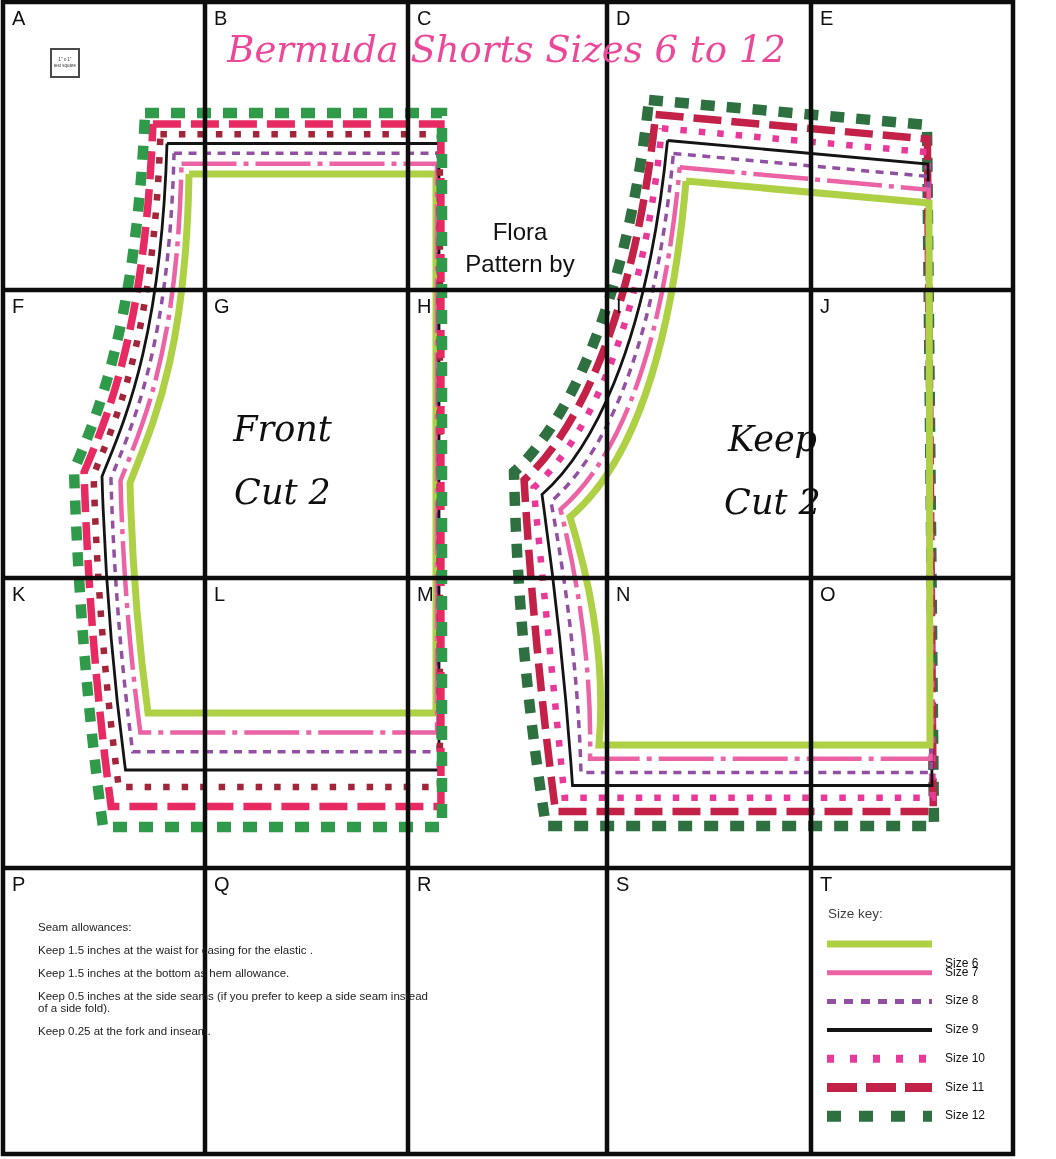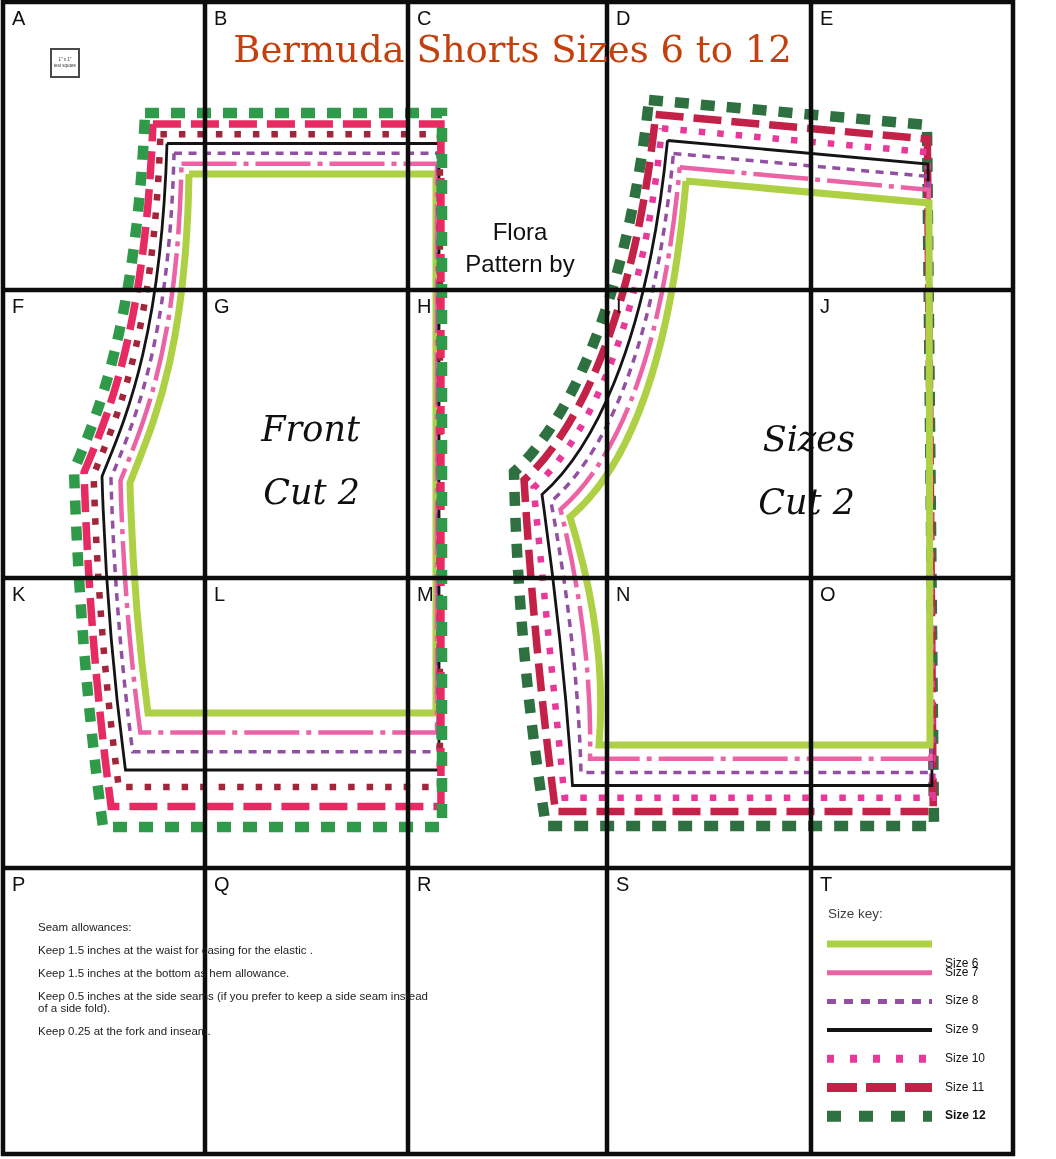--- a/index.html
+++ b/index.html
@@ -1,24 +1,24 @@
 <!DOCTYPE html>
 <html><head>
 <meta charset="utf-8">
 <style>
   html,body{margin:0;padding:0;background:#ffffff;}
   .page{position:relative;width:1056px;height:1159px;background:#ffffff;overflow:hidden;
         font-family:"Liberation Sans",sans-serif;color:#1a1a1a;}
   #main-svg{position:absolute;left:0;top:0;}
   .abs{position:absolute;}
   .title{left:0;top:28px;width:1013px;text-align:center;
-         font-family:"DejaVu Serif",serif;font-size:37px;color:#c2410c;margin-left:6px;}
+         font-family:"DejaVu Serif",serif;font-style:italic;font-size:37px;color:#ec4899;}
   .byline{left:430px;top:216px;width:180px;text-align:center;font-size:24px;line-height:32px;color:#111;}
   .piece-label{font-family:"DejaVu Serif",serif;font-style:italic;font-size:35px;line-height:63px;
-               text-align:right;color:#0f0f0f;}
+               text-align:center;color:#0f0f0f;}
   #front-label{left:205px;top:398px;width:155px;}
   #back-label{left:690px;top:408px;width:165px;}
   .tile-label{position:absolute;font-size:20px;color:#111;}
   .test-square{left:50px;top:48px;width:30px;height:30px;border:2px solid #4a4a4a;
                box-sizing:border-box;text-align:center;font-size:4.5px;line-height:6px;padding-top:7px;color:#333;}
   .notes{left:38px;top:921px;width:400px;font-size:11.5px;color:#222;}
   .notes div{margin-bottom:11px;}
   .usage{left:645px;top:941px;width:170px;font-size:13.5px;line-height:18px;color:#111;}
   .key-heading{left:828px;top:906px;font-size:13.5px;color:#404040;}
   .key-label{position:absolute;font-size:12px;color:#111;}
@@ -75,21 +75,21 @@
     <div>Flora</div>
     <div>Pattern by</div>
   </div>
 
   <div class="abs piece-label" id="front-label">
     <div>Front</div>
     <div>Cut 2</div>
   </div>
 
   <div class="abs piece-label" id="back-label">
-    <div>Sizes</div>
+    <div>Keep</div>
     <div>Cut 2</div>
   </div>
 
   <div class="abs test-square">
     <div>1" x 1"</div>
     <div>test square</div>
   </div>
 
   <div class="abs notes">
     <div>Seam allowances:</div>
@@ -126,16 +126,16 @@
       <div class="tile-label" style="left: 616px; top: 873px;">S</div>
       <div class="tile-label" style="left: 820px; top: 873px;">T</div>
     </div>
   <div id="key-labels">
       <div class="key-label" style="left: 945px; top: 956px;">Size 6</div>
       <div class="key-label" style="left: 945px; top: 964.7px;">Size 7</div>
       <div class="key-label" style="left: 945px; top: 993.4px;">Size 8</div>
       <div class="key-label" style="left: 945px; top: 1022.1px;">Size 9</div>
       <div class="key-label" style="left: 945px; top: 1050.8px;">Size 10</div>
       <div class="key-label" style="left: 945px; top: 1079.5px;">Size 11</div>
-      <div class="key-label" style="left: 945px; top: 1108.2px; font-weight: bold;">Size 12</div>
+      <div class="key-label" style="left: 945px; top: 1108.2px;">Size 12</div>
     </div>
 
 </div>
 
 </body></html>

